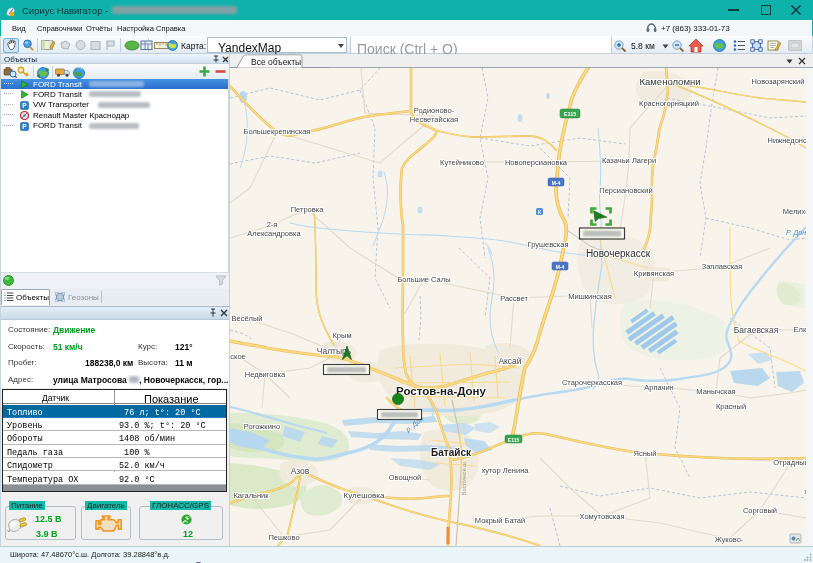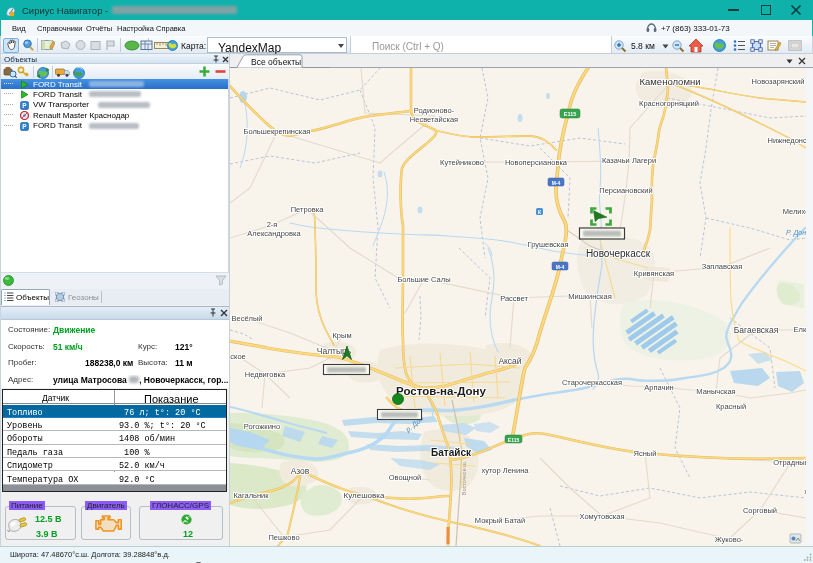--- a/index.html
+++ b/index.html
@@ -101,21 +101,21 @@
   </svg>
 <div class="abs" style="left:181px;top:41px;font-size:8.5px;color:#111;">Карта:</div>
 
 <div class="abs" style="left:207px;top:37px;width:140px;height:16px;background:#fff;border:1px solid #aabccd;"></div>
 <div class="abs" style="left:198px;top:41px;font-size:12px;color:#111;margin-left:20px;">YandexMap</div>
 <svg class="abs" style="left:337px;top:43px;" width="8" height="6" viewBox="0 0 8 6">
     <path d="M1 1 L7 1 L4 5 Z" fill="#444"></path>
   </svg>
 
 <div class="abs" style="left:350px;top:36px;width:262px;height:18px;background:#fff;border:1px solid #c3cfdb;border-top:none;"></div>
-<div class="abs" style="left:372px;top:41px;font-size:10px;color:#999;">Поиск (Ctrl + Q)</div>
+<div class="abs" style="left:357px;top:41px;font-size:14px;color:#999;">Поиск (Ctrl + Q)</div>
 
 <svg class="abs" style="left:613px;top:38.5px;" width="14" height="14" viewBox="0 0 14 14">
     <circle cx="6" cy="6" r="4.2" fill="#cde6fa" stroke="#8aa5c0" stroke-width="1"></circle>
     <path d="M4 6 L8 6 M6 4 L6 8" stroke="#2d6fb8" stroke-width="1.4"></path>
     <path d="M9 9 L12.5 12.5" stroke="#8a6b2d" stroke-width="1.8"></path>
   </svg>
 <div class="abs" style="left:631px;top:41px;font-size:8.5px;color:#111;">5.8 км</div>
 <svg class="abs" style="left:662px;top:44px;" width="7" height="5" viewBox="0 0 7 5">
     <path d="M0.5 0.5 L6.5 0.5 L3.5 4.5 Z" fill="#444"></path>
   </svg>
@@ -344,21 +344,21 @@
     <span class="c2">52.0 км/ч</span>
   </div>
 <div class="srow" style="top:471.5px;">
     <span class="c1">Температура ОХ</span>
     <span class="c2">92.0 °C</span>
   </div>
 <div class="abs" style="left:3px;top:485px;width:223px;height:6px;background:#8a9096;"></div>
 
 <style>
   .gbox { position:absolute; top:506px; height:34px; border:1px solid #b5bdc5; border-radius:3px; }
-  .glbl { position:absolute; top:501px; font-size:8px; color:#222; background:#8b5cf6; padding:0 2px; }
+  .glbl { position:absolute; top:501px; font-size:8px; color:#222; background:#14b8a6; padding:0 2px; }
   .gval { position:absolute; font-size:9px; font-weight:bold; color:#00a020; }
 </style>
 <div class="gbox" style="left:5px;width:71px;"></div>
 <div class="glbl" style="left:9px;">Питание</div>
 <svg class="abs" style="left:7px;top:514px;" width="21" height="19" viewBox="0 0 21 19">
   <path d="M2.5 15 C1 12 1.5 8 4.5 6.5 C8 4.5 12 5.5 13.5 8.5 C15 11.5 13.5 15 10.5 16.5 C7.5 18 4 17.5 2.5 15 Z" fill="#ececec" stroke="#9a9a9a" stroke-width="0.8"></path>
   <ellipse cx="6" cy="10" rx="3" ry="2.2" fill="#fafafa" transform="rotate(-20 6 10)"></ellipse>
   <rect x="11.5" y="5.5" width="7" height="3" rx="1.5" fill="#e8c83e" stroke="#a8901f" stroke-width="0.7" transform="rotate(-18 11.5 5.5)"></rect>
   <rect x="12.5" y="10.5" width="7" height="3" rx="1.5" fill="#e8c83e" stroke="#a8901f" stroke-width="0.7" transform="rotate(-18 12.5 10.5)"></rect>
   <path d="M3 16.5 C2 17.5 1 17.5 0.5 16.5" stroke="#555" stroke-width="0.8" fill="none"></path>

